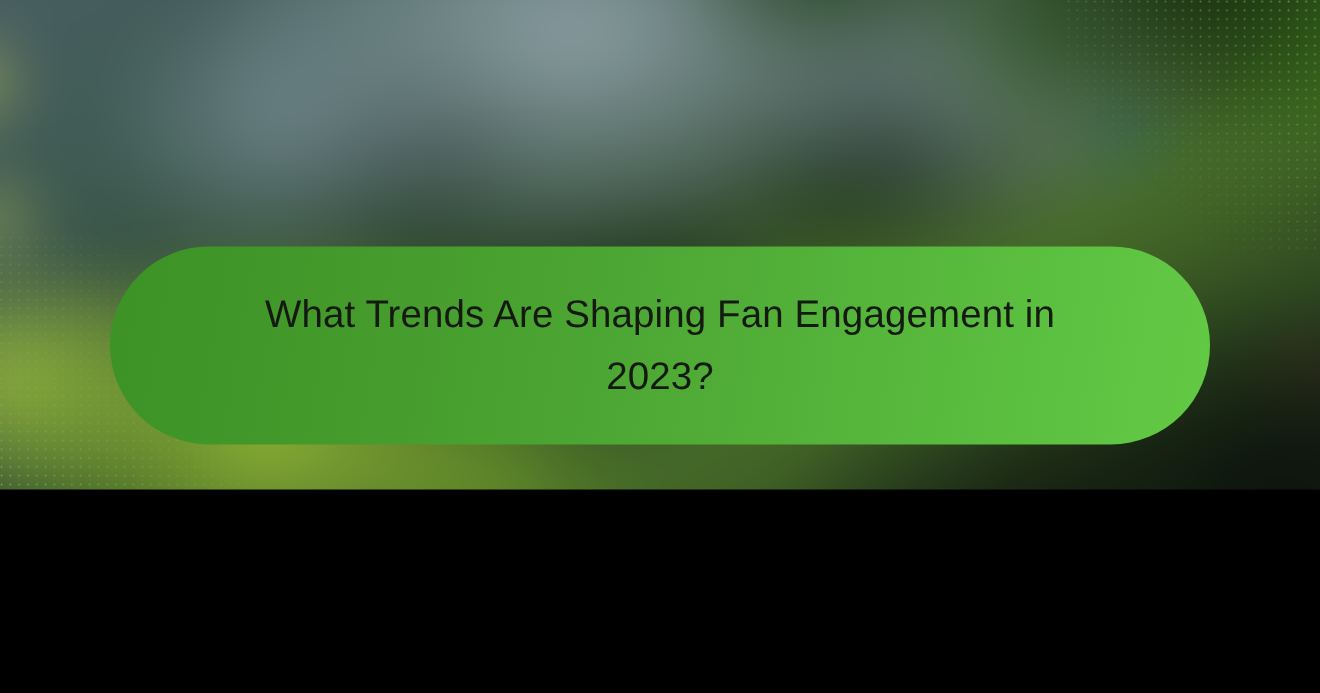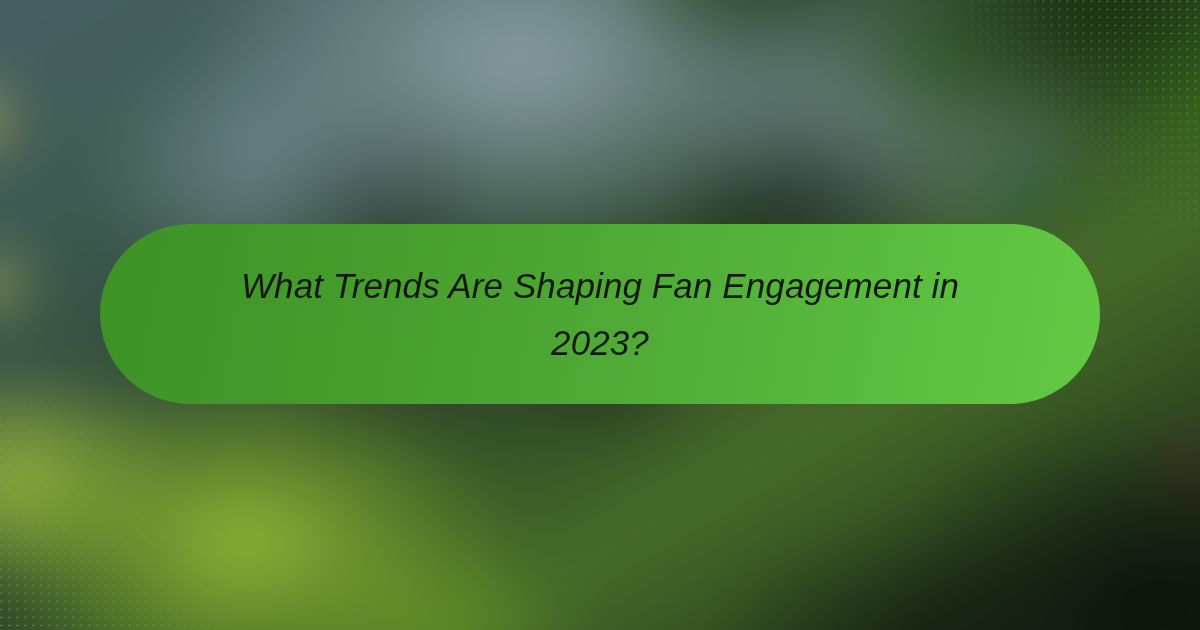--- a/index.html
+++ b/index.html
@@ -5,24 +5,23 @@
 <style>
   html, body {
     margin: 0;
     padding: 0;
     background: #000;
   }
 
   #card {
     position: relative;
     width: 1200px;
-    height: 630px;
+    height: 445px;
     overflow: hidden;
     font-family: "Liberation Sans", "DejaVu Sans", sans-serif;
-    font-style: italic;
   }
 
   
   .bg-layer {
     position: absolute;
     inset: -60px;
     filter: blur(26px) saturate(1.05);
   }
 
   .bg-base {

